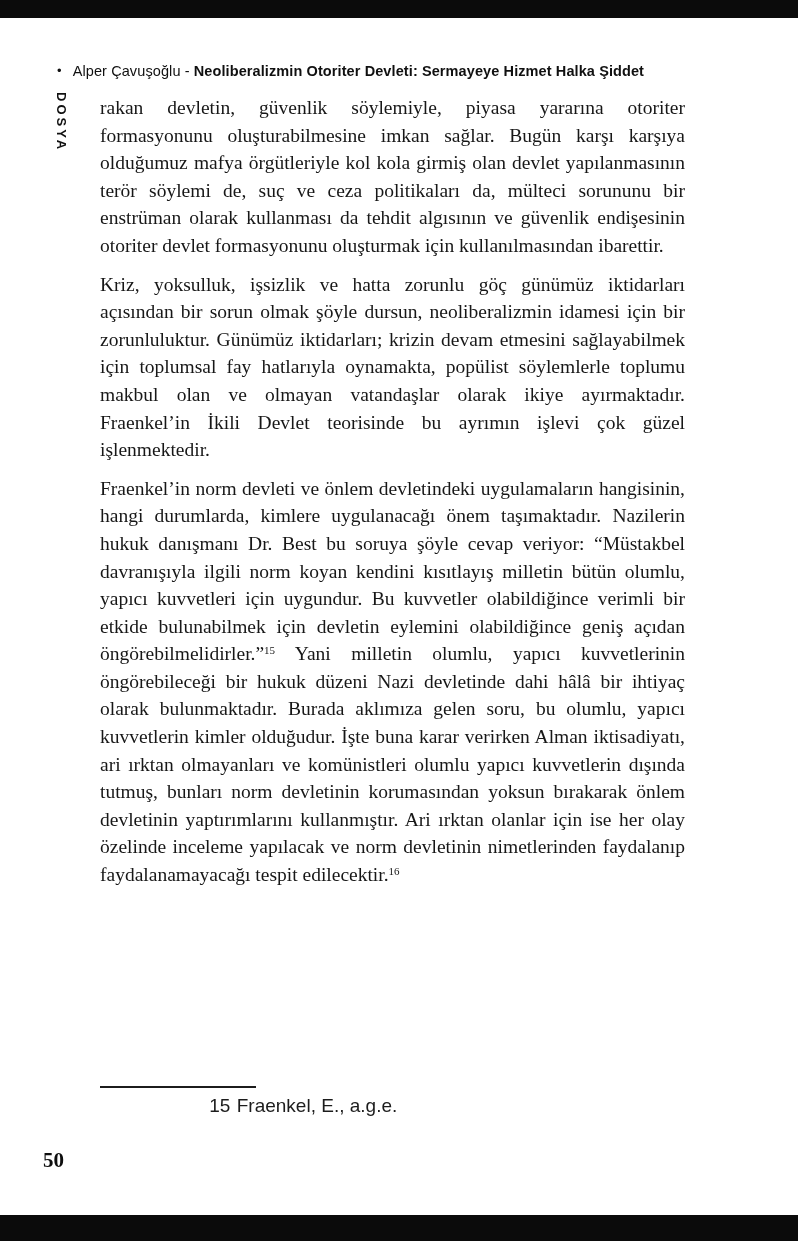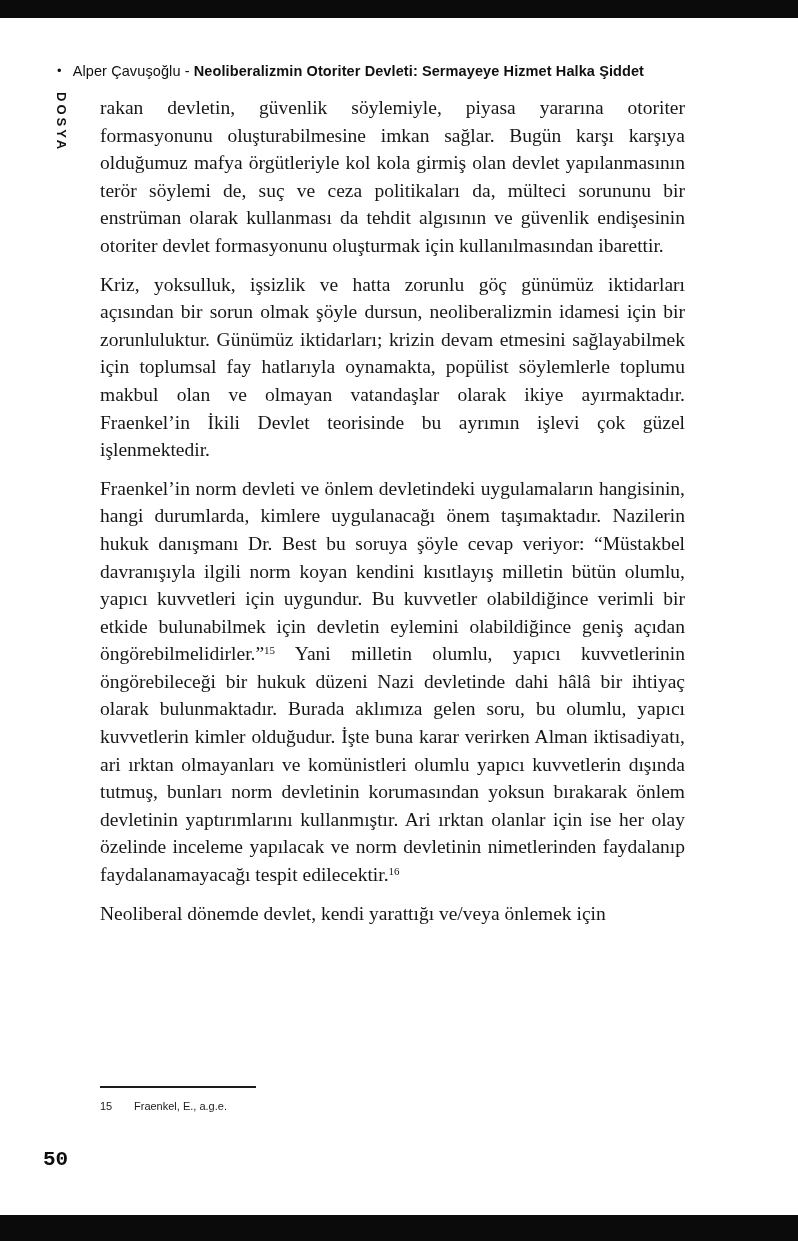--- a/index.html
+++ b/index.html
@@ -79,34 +79,35 @@
     width: 156px;
     height: 2px;
     background: #1c1c1c;
   }
   .footnotes {
     position: absolute;
     top: 1095px;
     left: 100px;
     width: 400px;
     font-family: "Liberation Sans", sans-serif;
-    font-size: 11px;
+    font-size: 19px;
     line-height: 22px;
     color: #1c1c1c;
+    text-align: center;
   }
   .footnote .fn-num {
     display: inline-block;
     width: 34px;
   }
 
   .page-number {
     position: absolute;
     top: 1148px;
     left: 43px;
-    font-family: Liberation Mono, monospace;
+    font-family: Liberation Serif, serif;
     font-weight: 700;
     font-size: 21px;
     color: #0e0e0e;
   }
 </style>
 </head>
 <body>
 
 <div class="page">
 
@@ -115,21 +116,20 @@
   <div class="running-header">
     <span class="bullet">•</span><span class="author">Alper Çavuşoğlu - </span><span class="title">Neoliberalizmin Otoriter Devleti: Sermayeye Hizmet Halka Şiddet</span>
   </div>
 
   <div class="side-label">DOSYA</div>
 
   <div class="body-text">
       <p class="para"><span>rakan devletin, güvenlik söylemiyle, piyasa yararına otoriter formasyonunu oluşturabilmesine imkan sağlar. Bugün karşı karşıya olduğumuz mafya örgütleriyle kol kola girmiş olan devlet yapılanmasının terör söylemi de, suç ve ceza politikaları da, mülteci sorununu bir enstrüman olarak kullanması da tehdit algısının ve güvenlik endişesinin otoriter devlet formasyonunu oluşturmak için kullanılmasından ibarettir.</span></p>
       <p class="para"><span>Kriz, yoksulluk, işsizlik ve hatta zorunlu göç günümüz iktidarları açısından bir sorun olmak şöyle dursun, neoliberalizmin idamesi için bir zorunluluktur. Günümüz iktidarları; krizin devam etmesini sağlayabilmek için toplumsal fay hatlarıyla oynamakta, popülist söylemlerle toplumu makbul olan ve olmayan vatandaşlar olarak ikiye ayırmaktadır. Fraenkel’in İkili Devlet teorisinde bu ayrımın işlevi çok güzel işlenmektedir.</span></p>
       <p class="para"><span>Fraenkel’in norm devleti ve önlem devletindeki uygulamaların hangisinin, hangi durumlarda, kimlere uygulanacağı önem taşımaktadır. Nazilerin hukuk danışmanı Dr. Best bu soruya şöyle cevap veriyor: “Müstakbel davranışıyla ilgili norm koyan kendini kısıtlayış milletin bütün olumlu, yapıcı kuvvetleri için uygundur. Bu kuvvetler olabildiğince verimli bir etkide bulunabilmek için devletin eylemini olabildiğince geniş açıdan öngörebilmelidirler.”</span><sup>15</sup><span> Yani milletin olumlu, yapıcı kuvvetlerinin öngörebileceği bir hukuk düzeni Nazi devletinde dahi hâlâ bir ihtiyaç olarak bulunmaktadır. Burada aklımıza gelen soru, bu olumlu, yapıcı kuvvetlerin kimler olduğudur. İşte buna karar verirken Alman iktisadiyatı, ari ırktan olmayanları ve komünistleri olumlu yapıcı kuvvetlerin dışında tutmuş, bunları norm devletinin korumasından yoksun bırakarak önlem devletinin yaptırımlarını kullanmıştır. Ari ırktan olanlar için ise her olay özelinde inceleme yapılacak ve norm devletinin nimetlerinden faydalanıp faydalanamayacağı tespit edilecektir.</span><sup>16</sup></p>
-      <p class="para"><span>Neoliberal dönemde devlet, kendi yarattığı ve/veya önlemek için</span></p>
     </div>
 
   <div class="footnote-rule"></div>
 
   <div class="footnotes">
       <div class="footnote"><span class="fn-num">15</span><span class="fn-text">Fraenkel, E., a.g.e.</span></div>
     </div>
 
   <div class="page-number">50</div>
 

